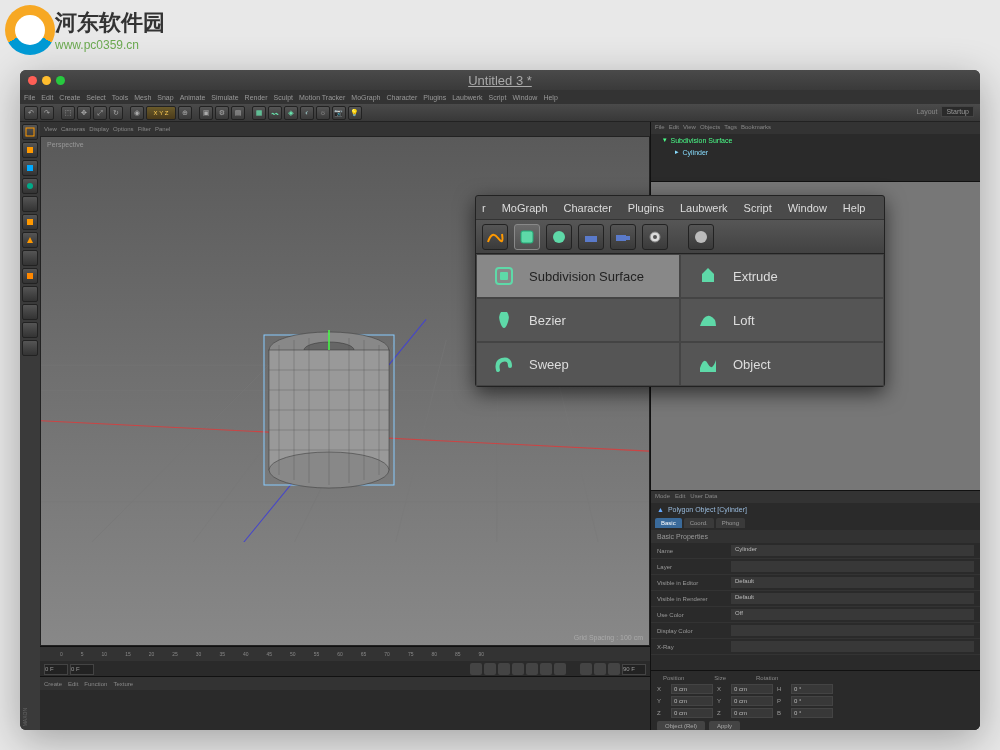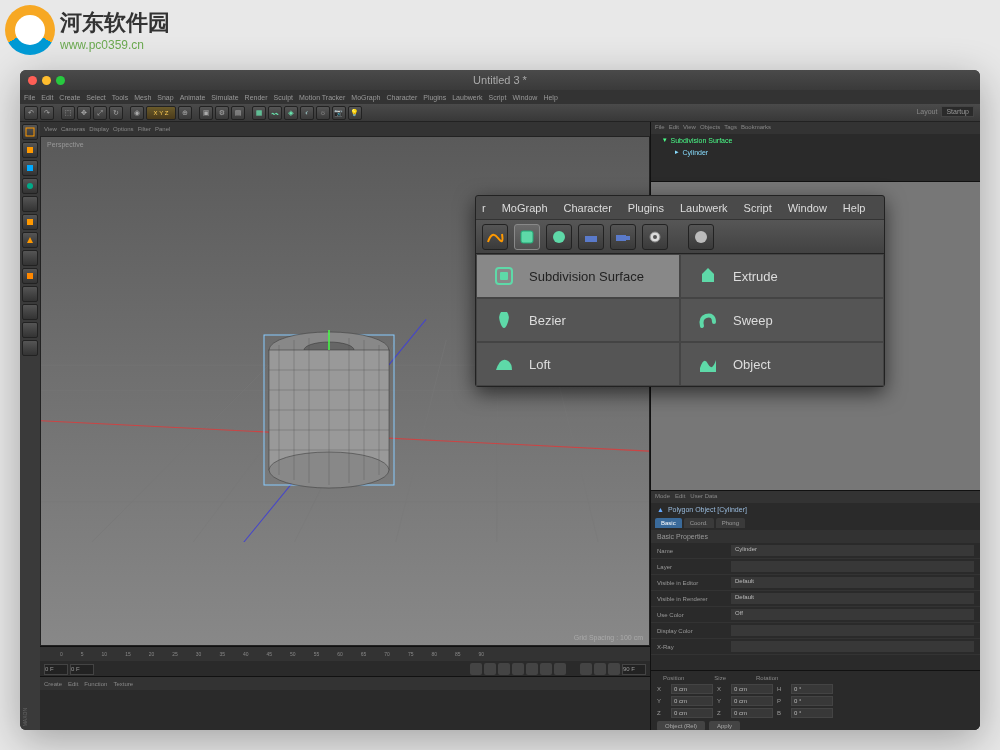--- a/index.html
+++ b/index.html
@@ -1,33 +1,33 @@
 <!DOCTYPE html>
 <html><head>
 <meta charset="utf-8">
 <style>
 * { margin: 0; padding: 0; box-sizing: border-box; font-family: Arial, sans-serif; }
 body { background: #e8e8e8; width: 1000px; height: 750px; overflow: hidden; position: relative; }
 
-.watermark-logo { position: absolute; top: 5px; left: 5px; display: flex; align-items: center; gap: 5px; z-index: 100; }
+.watermark-logo { position: absolute; top: 5px; left: 5px; display: flex; align-items: center; z-index: 100; }
 .watermark-logo .logo-circle { width: 50px; height: 50px; border-radius: 50%; background: conic-gradient(#f7a823 0deg 120deg, #0099d4 120deg 240deg, #f7a823 240deg); display: flex; align-items: center; justify-content: center; }
 .watermark-logo .logo-inner { background: #fff; width: 30px; height: 30px; border-radius: 50%; }
 .watermark-text { display: flex; flex-direction: column; }
 .watermark-cn { font-size: 22px; font-weight: bold; color: #333; }
 .watermark-url { font-size: 12px; color: #6aa84f; }
 
 .app-window { position: absolute; top: 70px; left: 20px; width: 960px; height: 660px; background: #3a3a3a; border-radius: 6px; box-shadow: 0 10px 40px rgba(0,0,0,0.3); overflow: hidden; }
 
 .mac-titlebar { height: 20px; background: linear-gradient(#4a4a4a, #3a3a3a); display: flex; align-items: center; padding: 0 8px; position: relative; }
 .traffic-lights { display: flex; gap: 5px; }
 .traffic-light { width: 9px; height: 9px; border-radius: 50%; }
 .tl-red { background: #ff5f56; }
 .tl-yellow { background: #ffbd2e; }
 .tl-green { background: #27c93f; }
-.window-title { position: absolute; left: 50%; transform: translateX(-50%); font-size: 11px; color: #aaa; }
+.window-title { position: absolute; left: 50%; transform: translateX(-50%); font-size: 13px; color: #aaa; text-decoration: underline; }
 
 .menubar-main { height: 14px; background: #333; display: flex; padding: 0 4px; gap: 6px; font-size: 7px; color: #999; align-items: center; }
 .menubar-main span { cursor: pointer; }
 
 .toolbar-main { height: 18px; background: linear-gradient(#4a4a4a, #383838); display: flex; align-items: center; padding: 0 4px; gap: 2px; border-bottom: 1px solid #222; }
 .tool-btn { width: 14px; height: 14px; background: linear-gradient(#555, #3a3a3a); border-radius: 2px; border: 1px solid #222; display: flex; align-items: center; justify-content: center; font-size: 7px; color: #aaa; }
 .tool-btn.xyz { width: 30px; background: linear-gradient(#6a5a2a, #4a3a1a); color: #ffcc55; font-size: 6px; }
 .tool-sep { width: 3px; }
 
 .layout-label { position: absolute; right: 6px; top: 36px; font-size: 7px; color: #888; display: flex; gap: 4px; align-items: center; }
@@ -509,32 +509,32 @@
       <span class="popup-item-icon">
           <svg width="24" height="24" viewBox="0 0 24 24">
             <path d="M9 4 Q6 8 8 14 Q10 20 12 20 Q14 20 16 14 Q18 8 15 4 Z" fill="#5ed9a8"></path>
           </svg>
         </span>
       <span>Bezier</span>
     </div>
     <div class="popup-item">
       <span class="popup-item-icon">
           <svg width="24" height="24" viewBox="0 0 24 24">
-            <path d="M6 18 Q4 10 10 8 Q18 6 18 14" fill="none" stroke="#5ed9a8" stroke-width="4" stroke-linecap="round"></path>
+            <path d="M4 18 Q8 6 14 8 Q20 10 20 18 Z" fill="#5ed9a8"></path>
           </svg>
         </span>
-      <span>Sweep</span>
+      <span>Loft</span>
     </div>
     <div class="popup-item">
       <span class="popup-item-icon">
           <svg width="24" height="24" viewBox="0 0 24 24">
-            <path d="M4 18 Q8 6 14 8 Q20 10 20 18 Z" fill="#5ed9a8"></path>
+            <path d="M6 18 Q4 10 10 8 Q18 6 18 14" fill="none" stroke="#5ed9a8" stroke-width="4" stroke-linecap="round"></path>
           </svg>
         </span>
-      <span>Loft</span>
+      <span>Sweep</span>
     </div>
     <div class="popup-item">
       <span class="popup-item-icon">
           <svg width="24" height="24" viewBox="0 0 24 24">
             <path d="M4 16 Q8 4 12 12 Q16 20 20 8 L20 20 L4 20 Z" fill="#5ed9a8"></path>
           </svg>
         </span>
       <span>Object</span>
     </div>
   </div>

